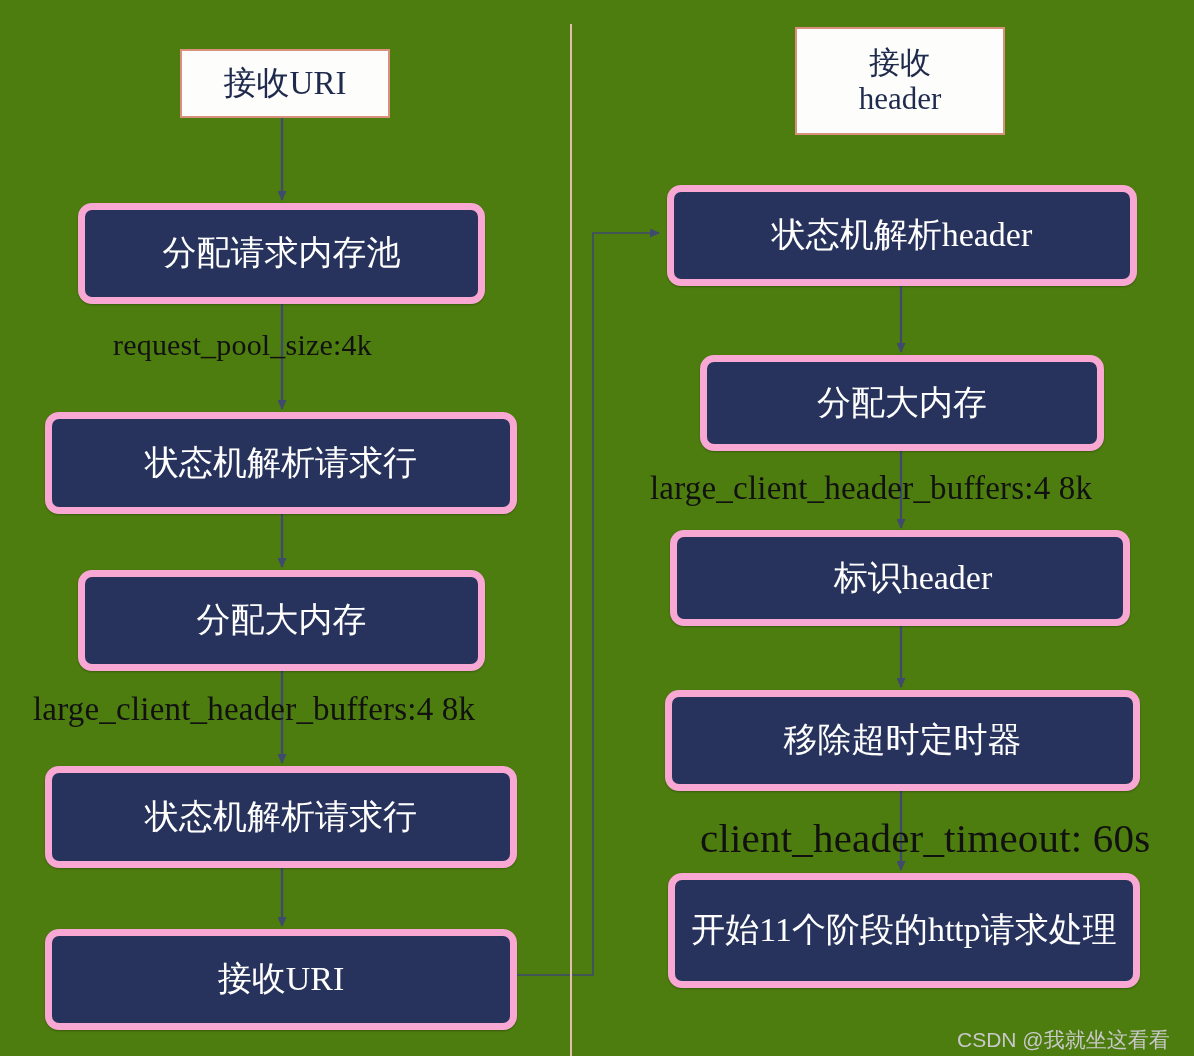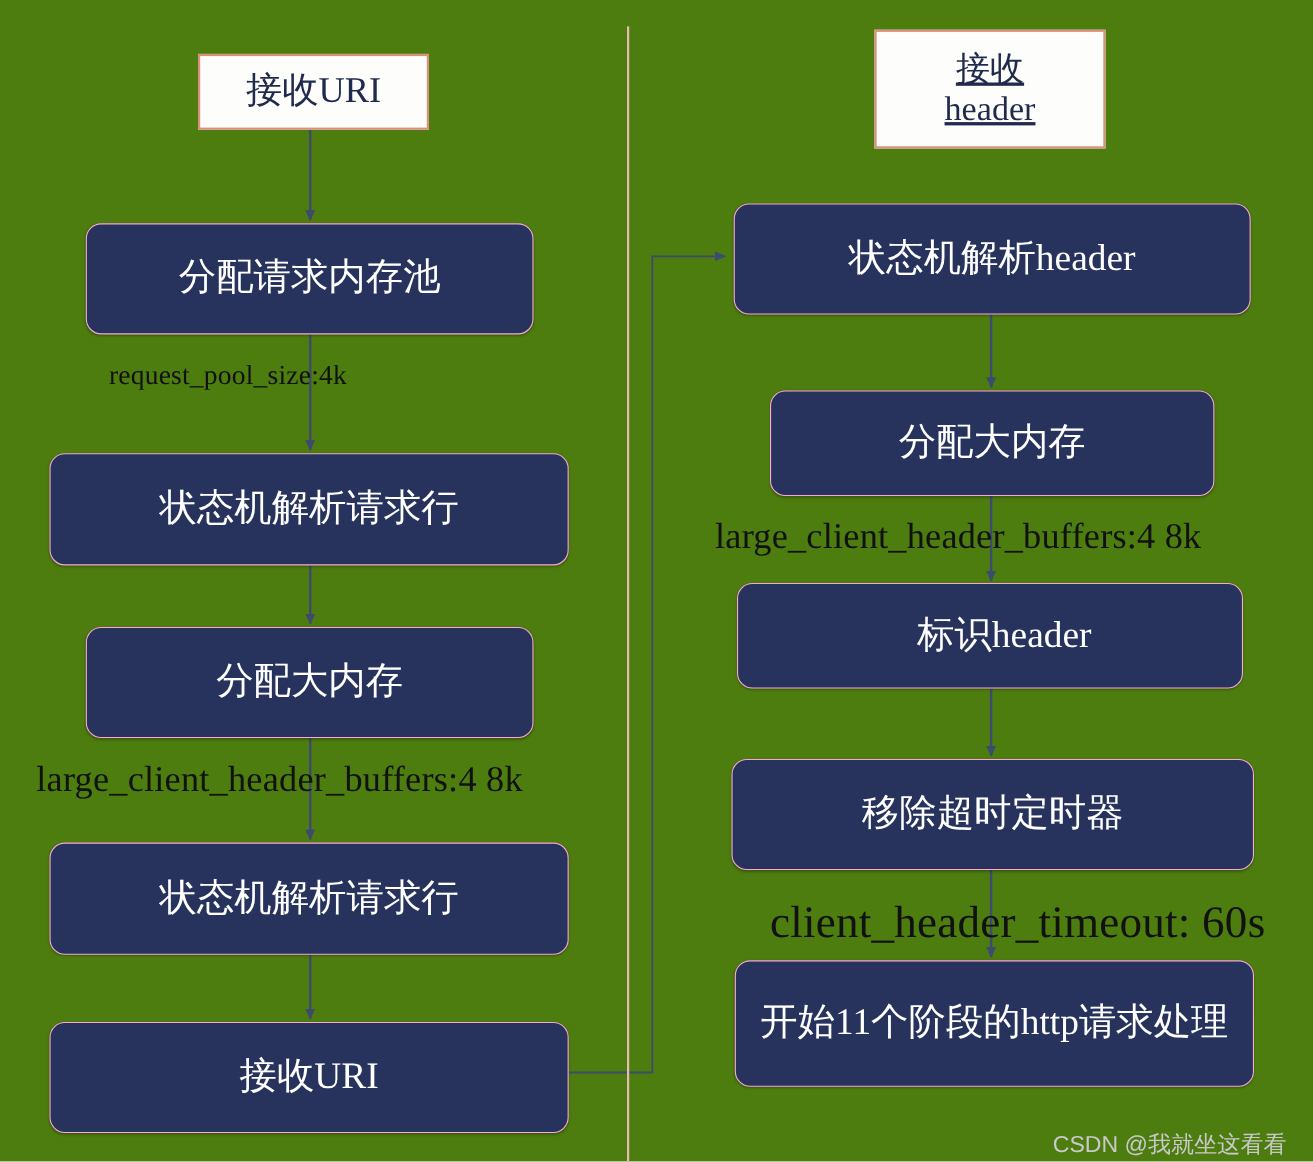--- a/index.html
+++ b/index.html
@@ -53,21 +53,21 @@
   .terminator .ln {
     display: block;
     white-space: nowrap;
   }
 
   
   .node {
     position: absolute;
     box-sizing: border-box;
     background: #27335c;
-    border: 1px solid #f9a8d4;
+    border: 7px solid #f9a8d4;
     border-radius: 14px;
     display: flex;
     align-items: center;
     justify-content: center;
     text-align: center;
     color: #ffffff;
     font-family: "Liberation Serif", "DejaVu Serif", serif;
     line-height: 1.12;
     padding: 0 10px;
     box-shadow: 0 1px 2px rgba(0,0,0,0.25);
@@ -126,21 +126,21 @@
   <div class="divider" style="left:570px; top:24px; height:1032px;"></div>
 
   <div class="terminator" style="left:180px; top:49px; width:210px; height:69px; font-size:33px;">
     <span class="ln">接收URI</span>
   </div>
 
   <div class="node" style="left:78px; top:203px; width:407px; height:101px; font-size:34px;">
     <span>分配请求内存池</span>
   </div>
 
-  <div class="edge-label" style="left:99px; top:328px; font-size:25px;">
+  <div class="edge-label" style="left:113px; top:328px; font-size:30px;">
     <span>request_pool_size:4k</span>
   </div>
 
   <div class="node" style="left:45px; top:412px; width:472px; height:102px; font-size:34px;">
     <span>状态机解析请求行</span>
   </div>
 
   <div class="node" style="left:78px; top:570px; width:407px; height:101px; font-size:34px;">
     <span>分配大内存</span>
   </div>
@@ -150,21 +150,21 @@
   </div>
 
   <div class="node" style="left:45px; top:766px; width:472px; height:102px; font-size:34px;">
     <span>状态机解析请求行</span>
   </div>
 
   <div class="node" style="left:45px; top:929px; width:472px; height:101px; font-size:34px;">
     <span>接收URI</span>
   </div>
 
-  <div class="terminator" style="left:795px; top:27px; width:210px; height:108px; font-size:31px; flex-direction:column;text-decoration:underline;">
+  <div class="terminator" style="left:795px; top:27px; width:210px; height:108px; font-size:31px; flex-direction:column;">
     <span class="ln">接收</span>
     <span class="ln">header</span>
   </div>
 
   <div class="node" style="left:667px; top:185px; width:470px; height:101px; font-size:34px;">
     <span>状态机解析header</span>
   </div>
 
   <div class="node" style="left:700px; top:355px; width:404px; height:96px; font-size:34px;">
     <span>分配大内存</span>

